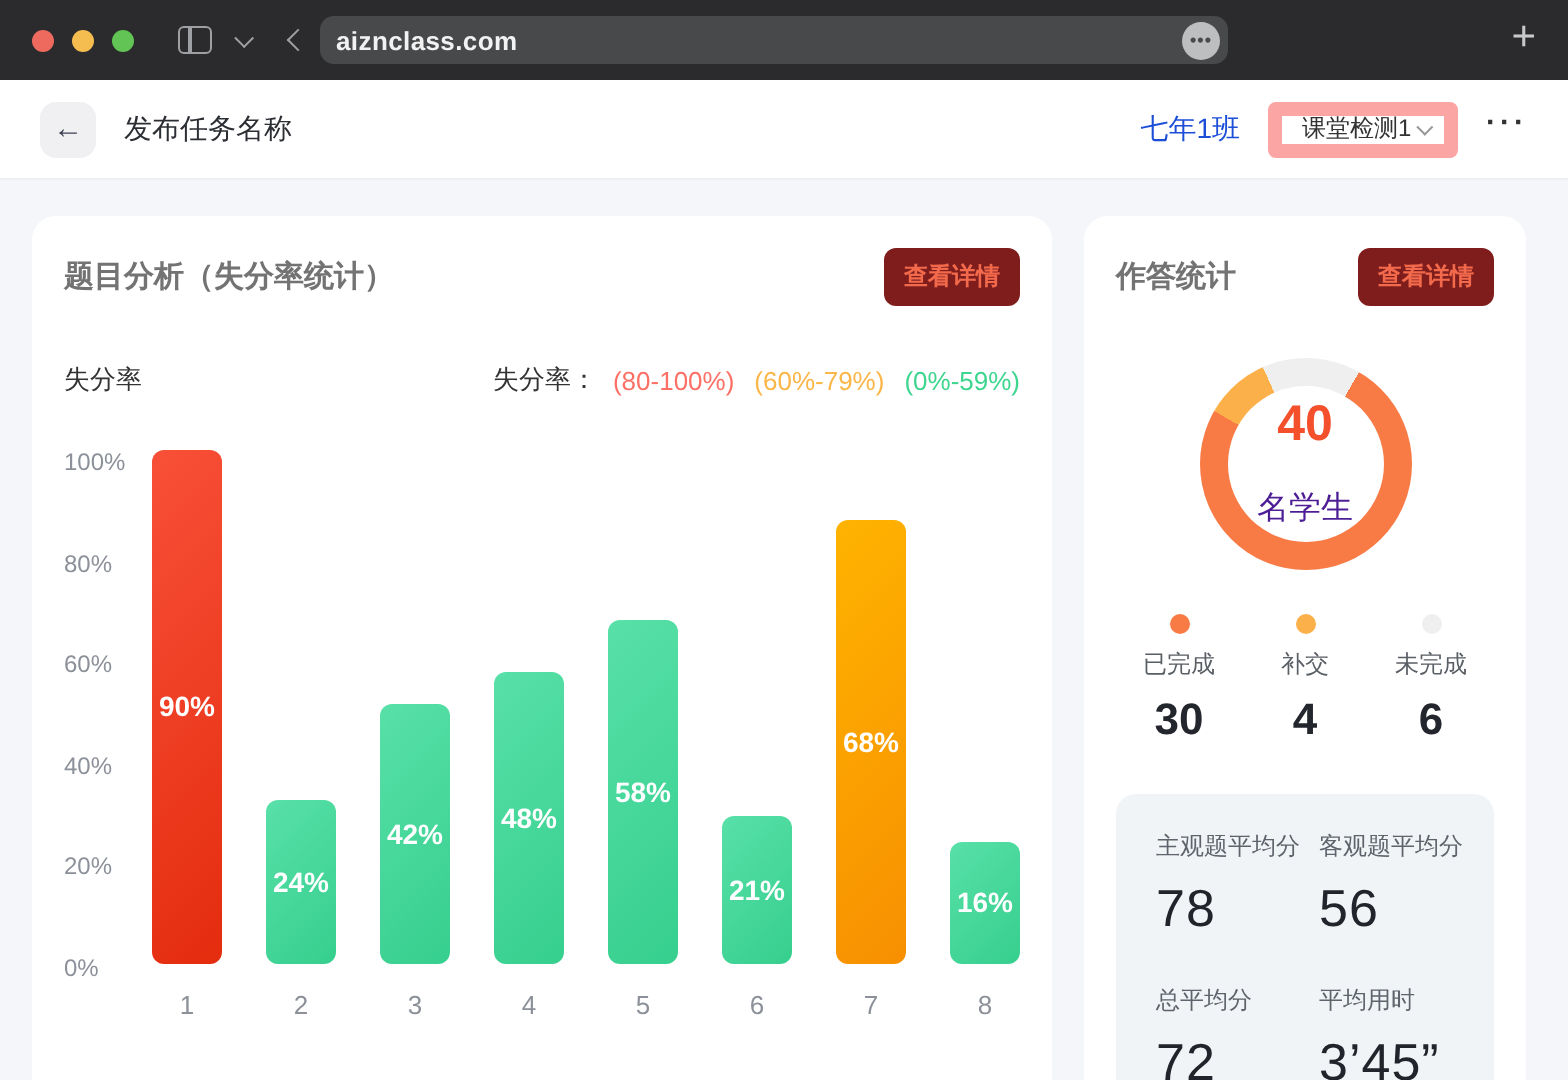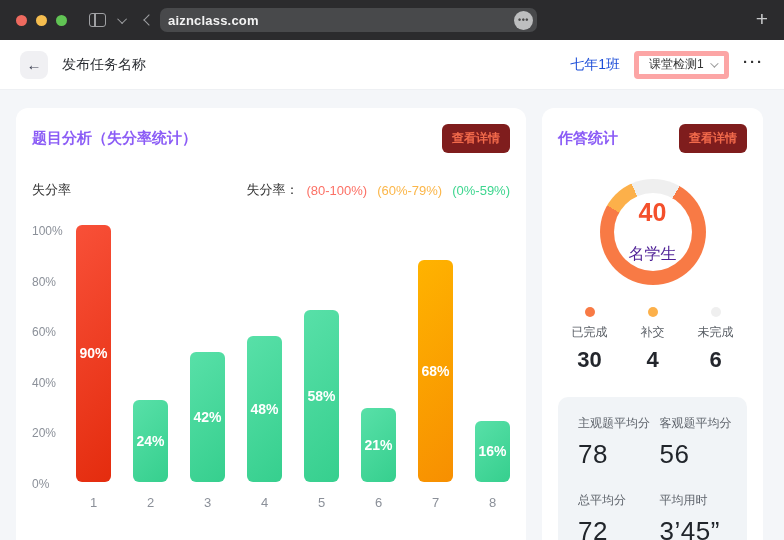--- a/index.html
+++ b/index.html
@@ -10,47 +10,47 @@
   .browser-bar { height:40px; background:#2b2b2d; display:flex; align-items:center; position:relative; }
   .traffic { display:flex; gap:9px; margin-left:16px; }
   .dot { width:11px; height:11px; border-radius:50%; }
   .dot.red { background:#ee6a5f; } .dot.yellow { background:#f5bd4f; } .dot.green { background:#61c454; }
   .chrome-icons { display:flex; align-items:center; gap:14px; margin-left:22px; color:#9fa0a3; }
   .sidebar-glyph { width:17px; height:14px; border:1.6px solid #9fa0a3; border-radius:3px; position:relative; }
   .sidebar-glyph::after { content:""; position:absolute; left:4px; top:0; bottom:0; width:1.6px; background:#9fa0a3; }
   .chev { width:8px; height:8px; border-left:1.8px solid #9fa0a3; border-bottom:1.8px solid #9fa0a3; }
   .chev.down { transform:rotate(-45deg) translateY(-2px); width:7px; height:7px; }
   .chev.left { transform:rotate(45deg); margin-left:4px; }
-  .url-pill { position:absolute; left:160px; top:8px; width:377px; height:24px; background:#48494b;
+  .url-pill { position:absolute; left:160px; top:8px; width:454px; height:24px; background:#48494b;
     border-radius:7px; display:flex; align-items:center; padding:0 4px 0 8px; }
   .url-text { color:#f2f2f2; font-size:13px; font-weight:700; letter-spacing:.2px; }
   .pill-more { margin-left:auto; width:19px; height:19px; border-radius:50%; background:#bdbebf;
     display:flex; align-items:center; justify-content:center; color:#4a4a4a; font-size:9px; letter-spacing:.5px; font-weight:700; }
   .plus-btn { position:absolute; right:16px; top:7px; color:#c8c9ca; font-size:21px; font-weight:400; line-height:24px; }
 
   
   .page-header { height:50px; background:#fff; display:flex; align-items:center; padding:0 20px; border-bottom:1px solid #eef0f3; }
   .back-btn { width:28px; height:28px; background:#f0f0f3; border-radius:8px; display:flex; align-items:center;
     justify-content:center; color:#3d4152; font-size:15px; cursor:pointer; }
   .page-title { margin-left:14px; font-size:14px; color:#2b2e33; font-weight:500; }
   .header-right { margin-left:auto; display:flex; align-items:center; gap:14px; }
   .class-label { font-size:14px; color:#1d4ed8; font-weight:500; }
-  .task-select { width:95px; height:28px; border:5px solid #fca5a5; border-radius:4px; background:#fff;
+  .task-select { width:95px; height:28px; border:7px solid #fca5a5; border-radius:4px; background:#fff;
     display:flex; align-items:center; padding:0 8px 0 10px; font-size:12px; color:#333; }
   .task-select .caret { margin-left:auto; width:6px; height:6px; border-right:1.4px solid #999;
     border-bottom:1.4px solid #999; transform:rotate(45deg) translateY(-2px); }
   .header-more { font-size:15px; color:#333; font-weight:700; letter-spacing:2px; padding-bottom:6px; }
 
   
   .page-body { display:flex; gap:16px; padding:18px 0 0 16px; height:450px; }
   .card { background:#fff; border-radius:12px; padding:16px; min-height:520px; }
   .card-left { width:510px; }
   .card-right { width:221px; }
   .card-head { display:flex; align-items:center; justify-content:space-between; }
-  .card-title { font-size:15px; font-weight:700; color:#8b5cf6; }
+  .card-title { font-size:15px; font-weight:700; color:#737373; }
   .detail-btn { background:#7f1d1d; color:#f26a4b; font-size:12px; font-weight:700;
     padding:6px 10px; border:none; border-radius:6px; cursor:pointer; }
 
   
   .legend-row { margin-top:28px; display:flex; align-items:center; justify-content:space-between; }
   .y-title { font-size:13px; color:#333; font-weight:500; }
   .loss-legend { display:flex; align-items:center; gap:8px; font-size:13px; font-weight:500; color:#333; }
 
   
   .chart { margin-top:26px; display:flex; }

